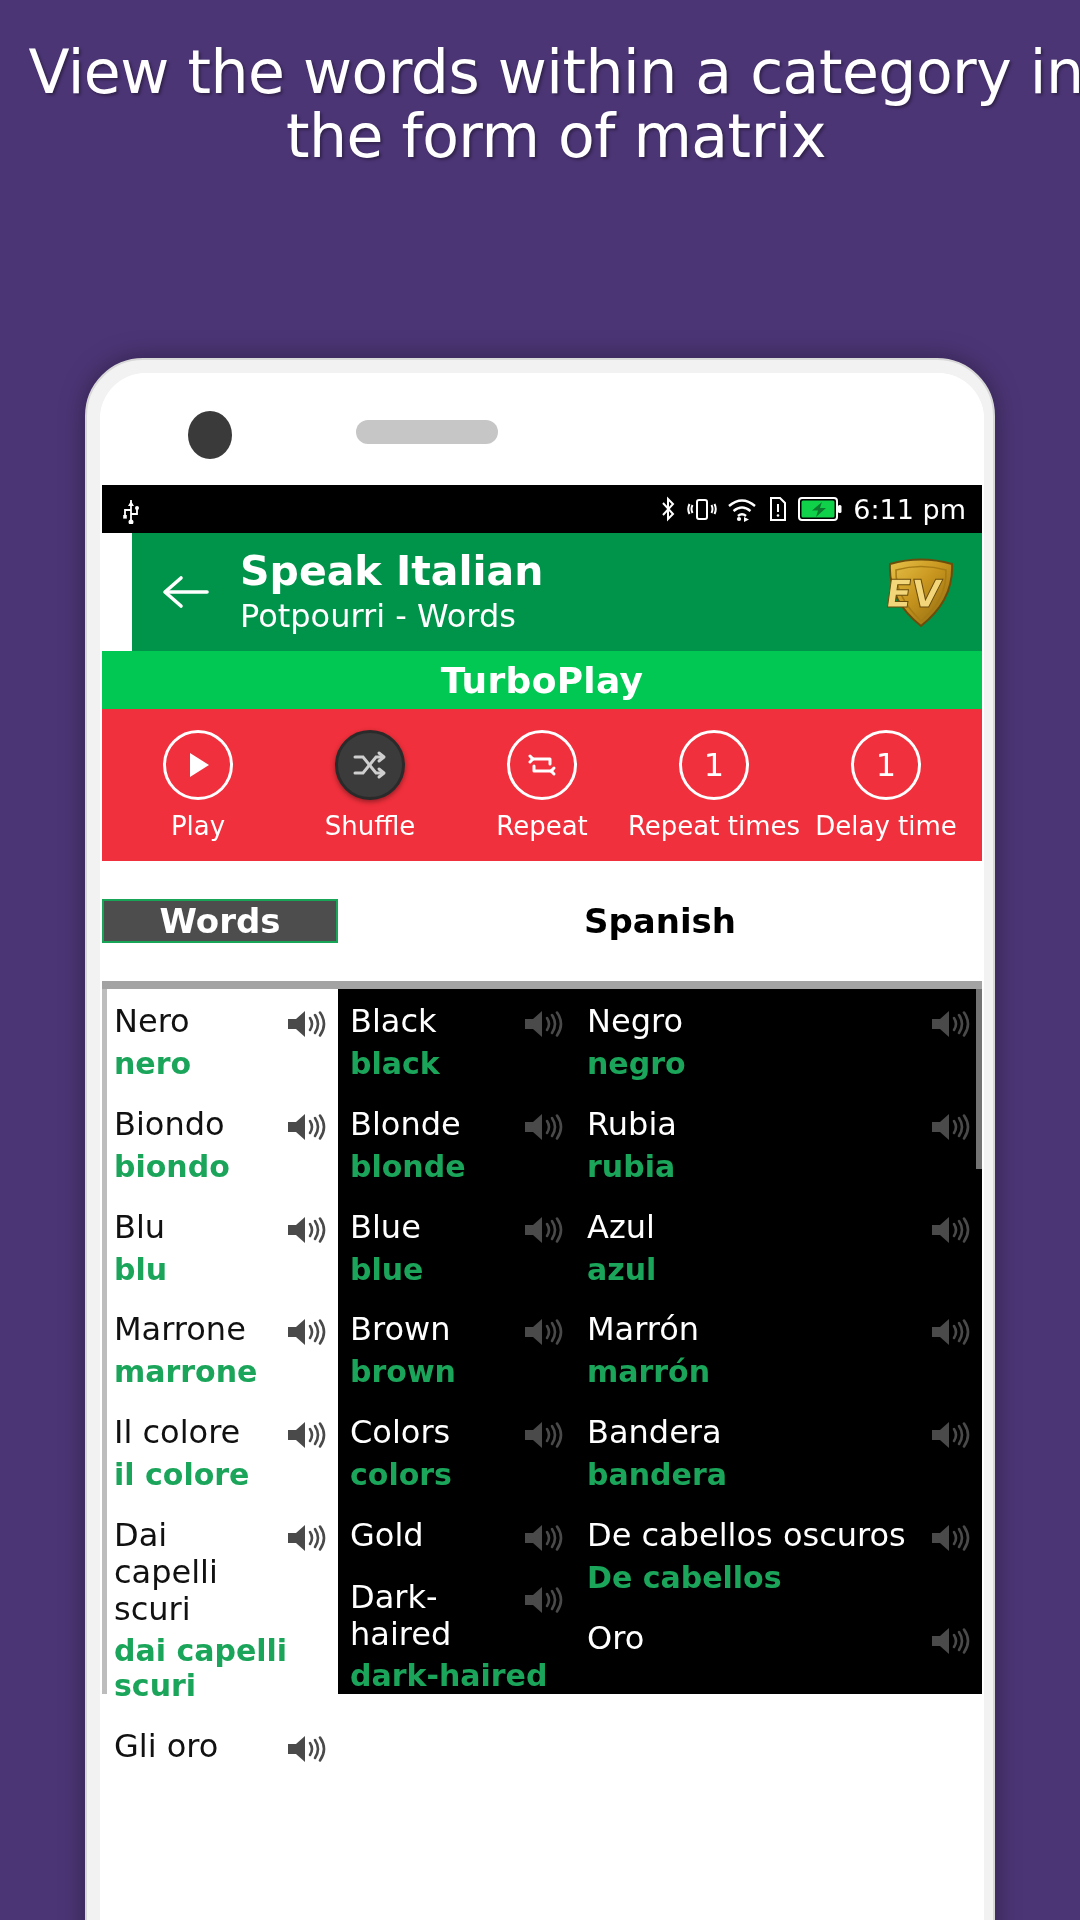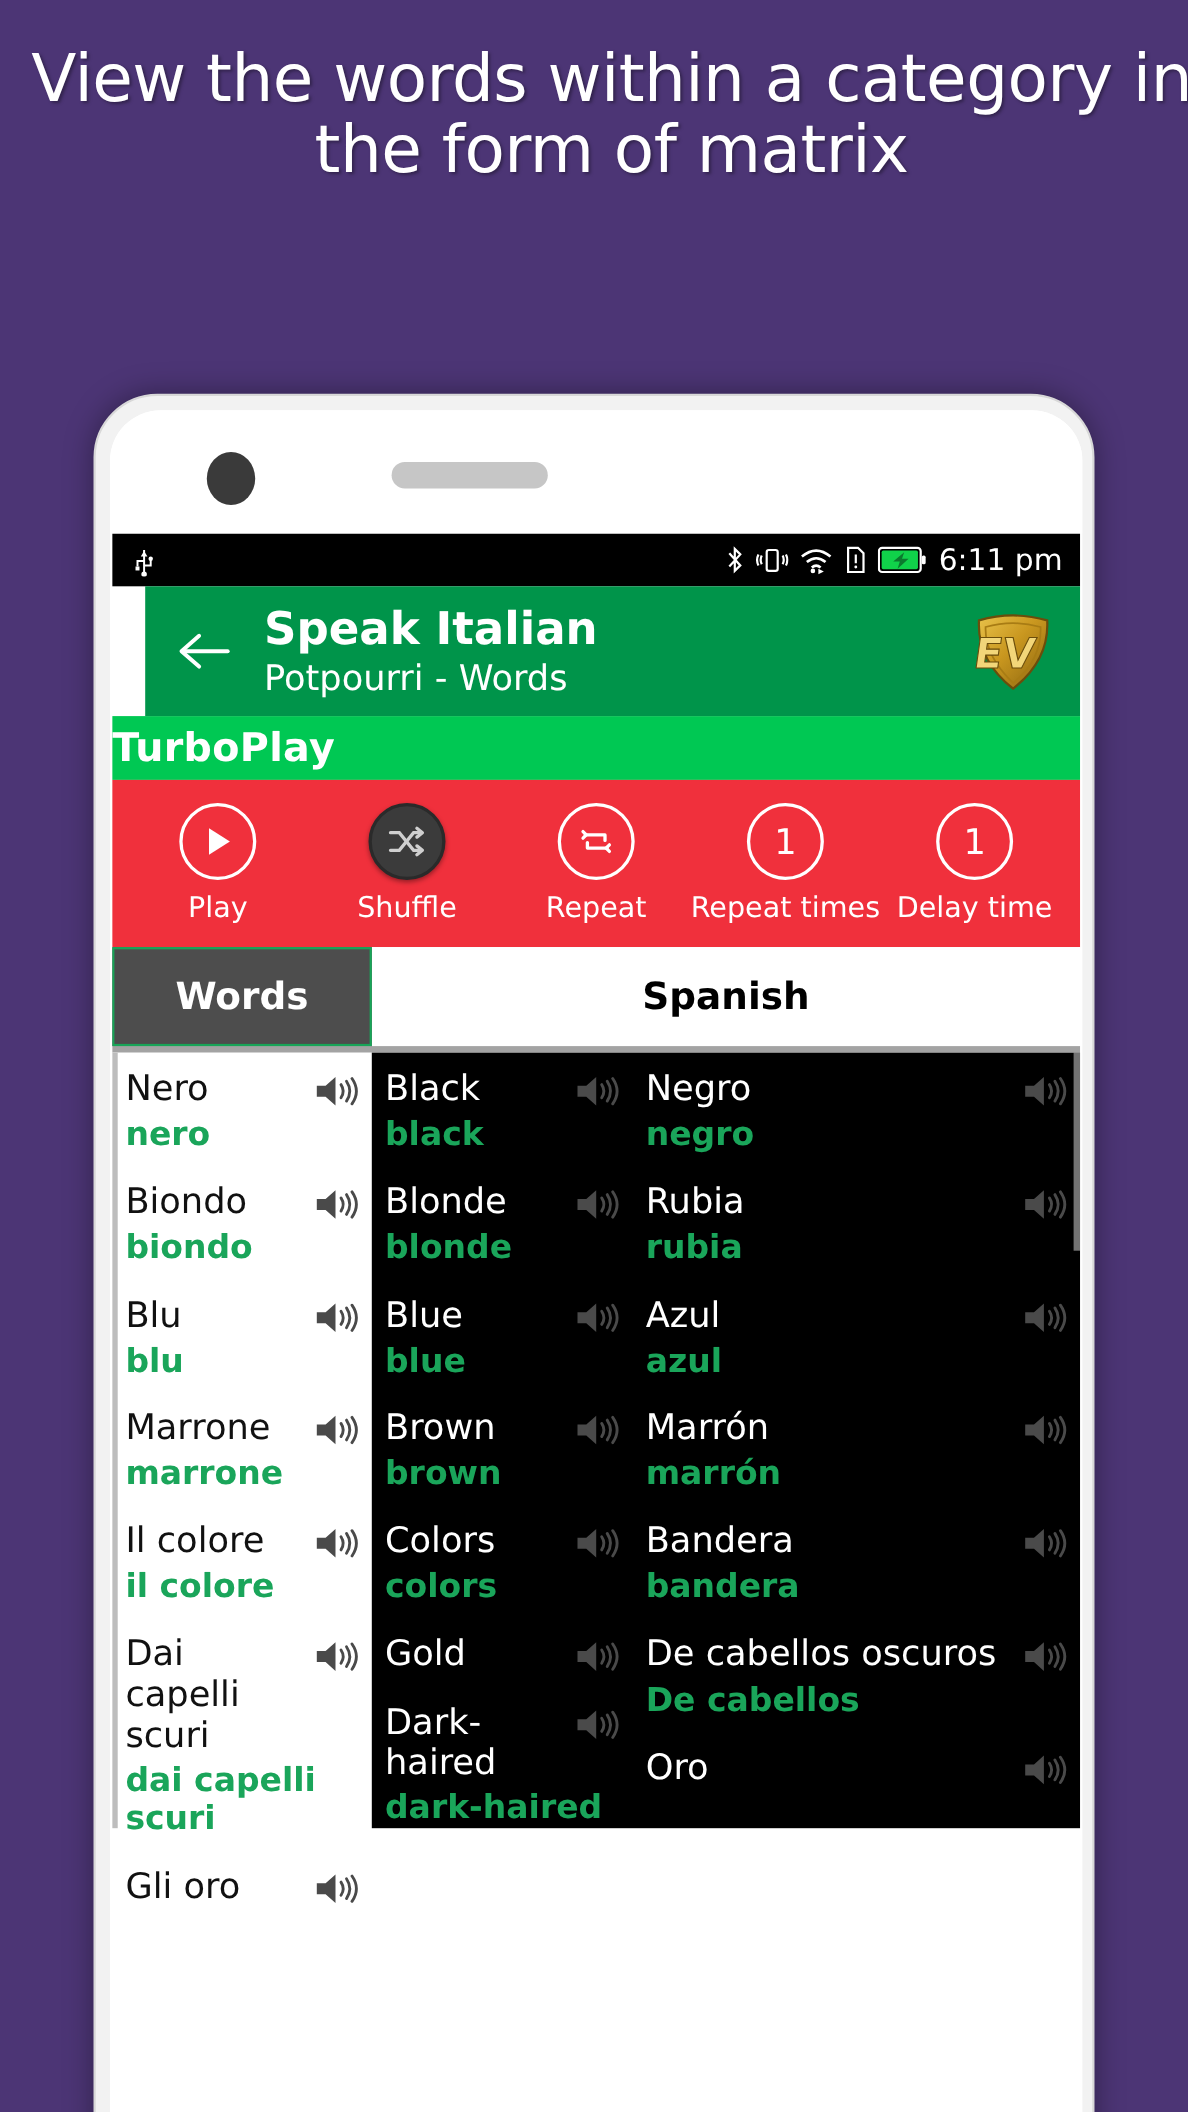--- a/index.html
+++ b/index.html
@@ -137,21 +137,21 @@
     margin-right:8px;
     flex:none;
   }
 
   
   .turboplay{
     background:#00c853;
     height:58px;
     display:flex;
     align-items:center;
-    justify-content:flex-start;
+    justify-content:center;
   }
   .turboplay span{
     color:#ffffff;
     font-size:36px;
     font-weight:bold;
     font-family:"DejaVu Sans", sans-serif;
     letter-spacing:0.3px;
   }
 
   
@@ -192,23 +192,24 @@
     color:#ffffff;
     font-size:26px;
     margin-top:11px;
     font-family:"DejaVu Sans", sans-serif;
     white-space:nowrap;
   }
 
   
   .colheaders{
     display:flex;
-    height:96px;
+    height:128px;
     background:#ffffff;
-    border-bottom:6px solid #a3a3a3;
+    border-bottom:8px solid #a3a3a3;
+    align-items:center;
   }
   .colhead{
     display:flex;
     align-items:center;
     justify-content:center;
     font-size:34px;
     font-weight:bold;
     font-family:"DejaVu Sans", sans-serif;
   }
   .colhead.words{

